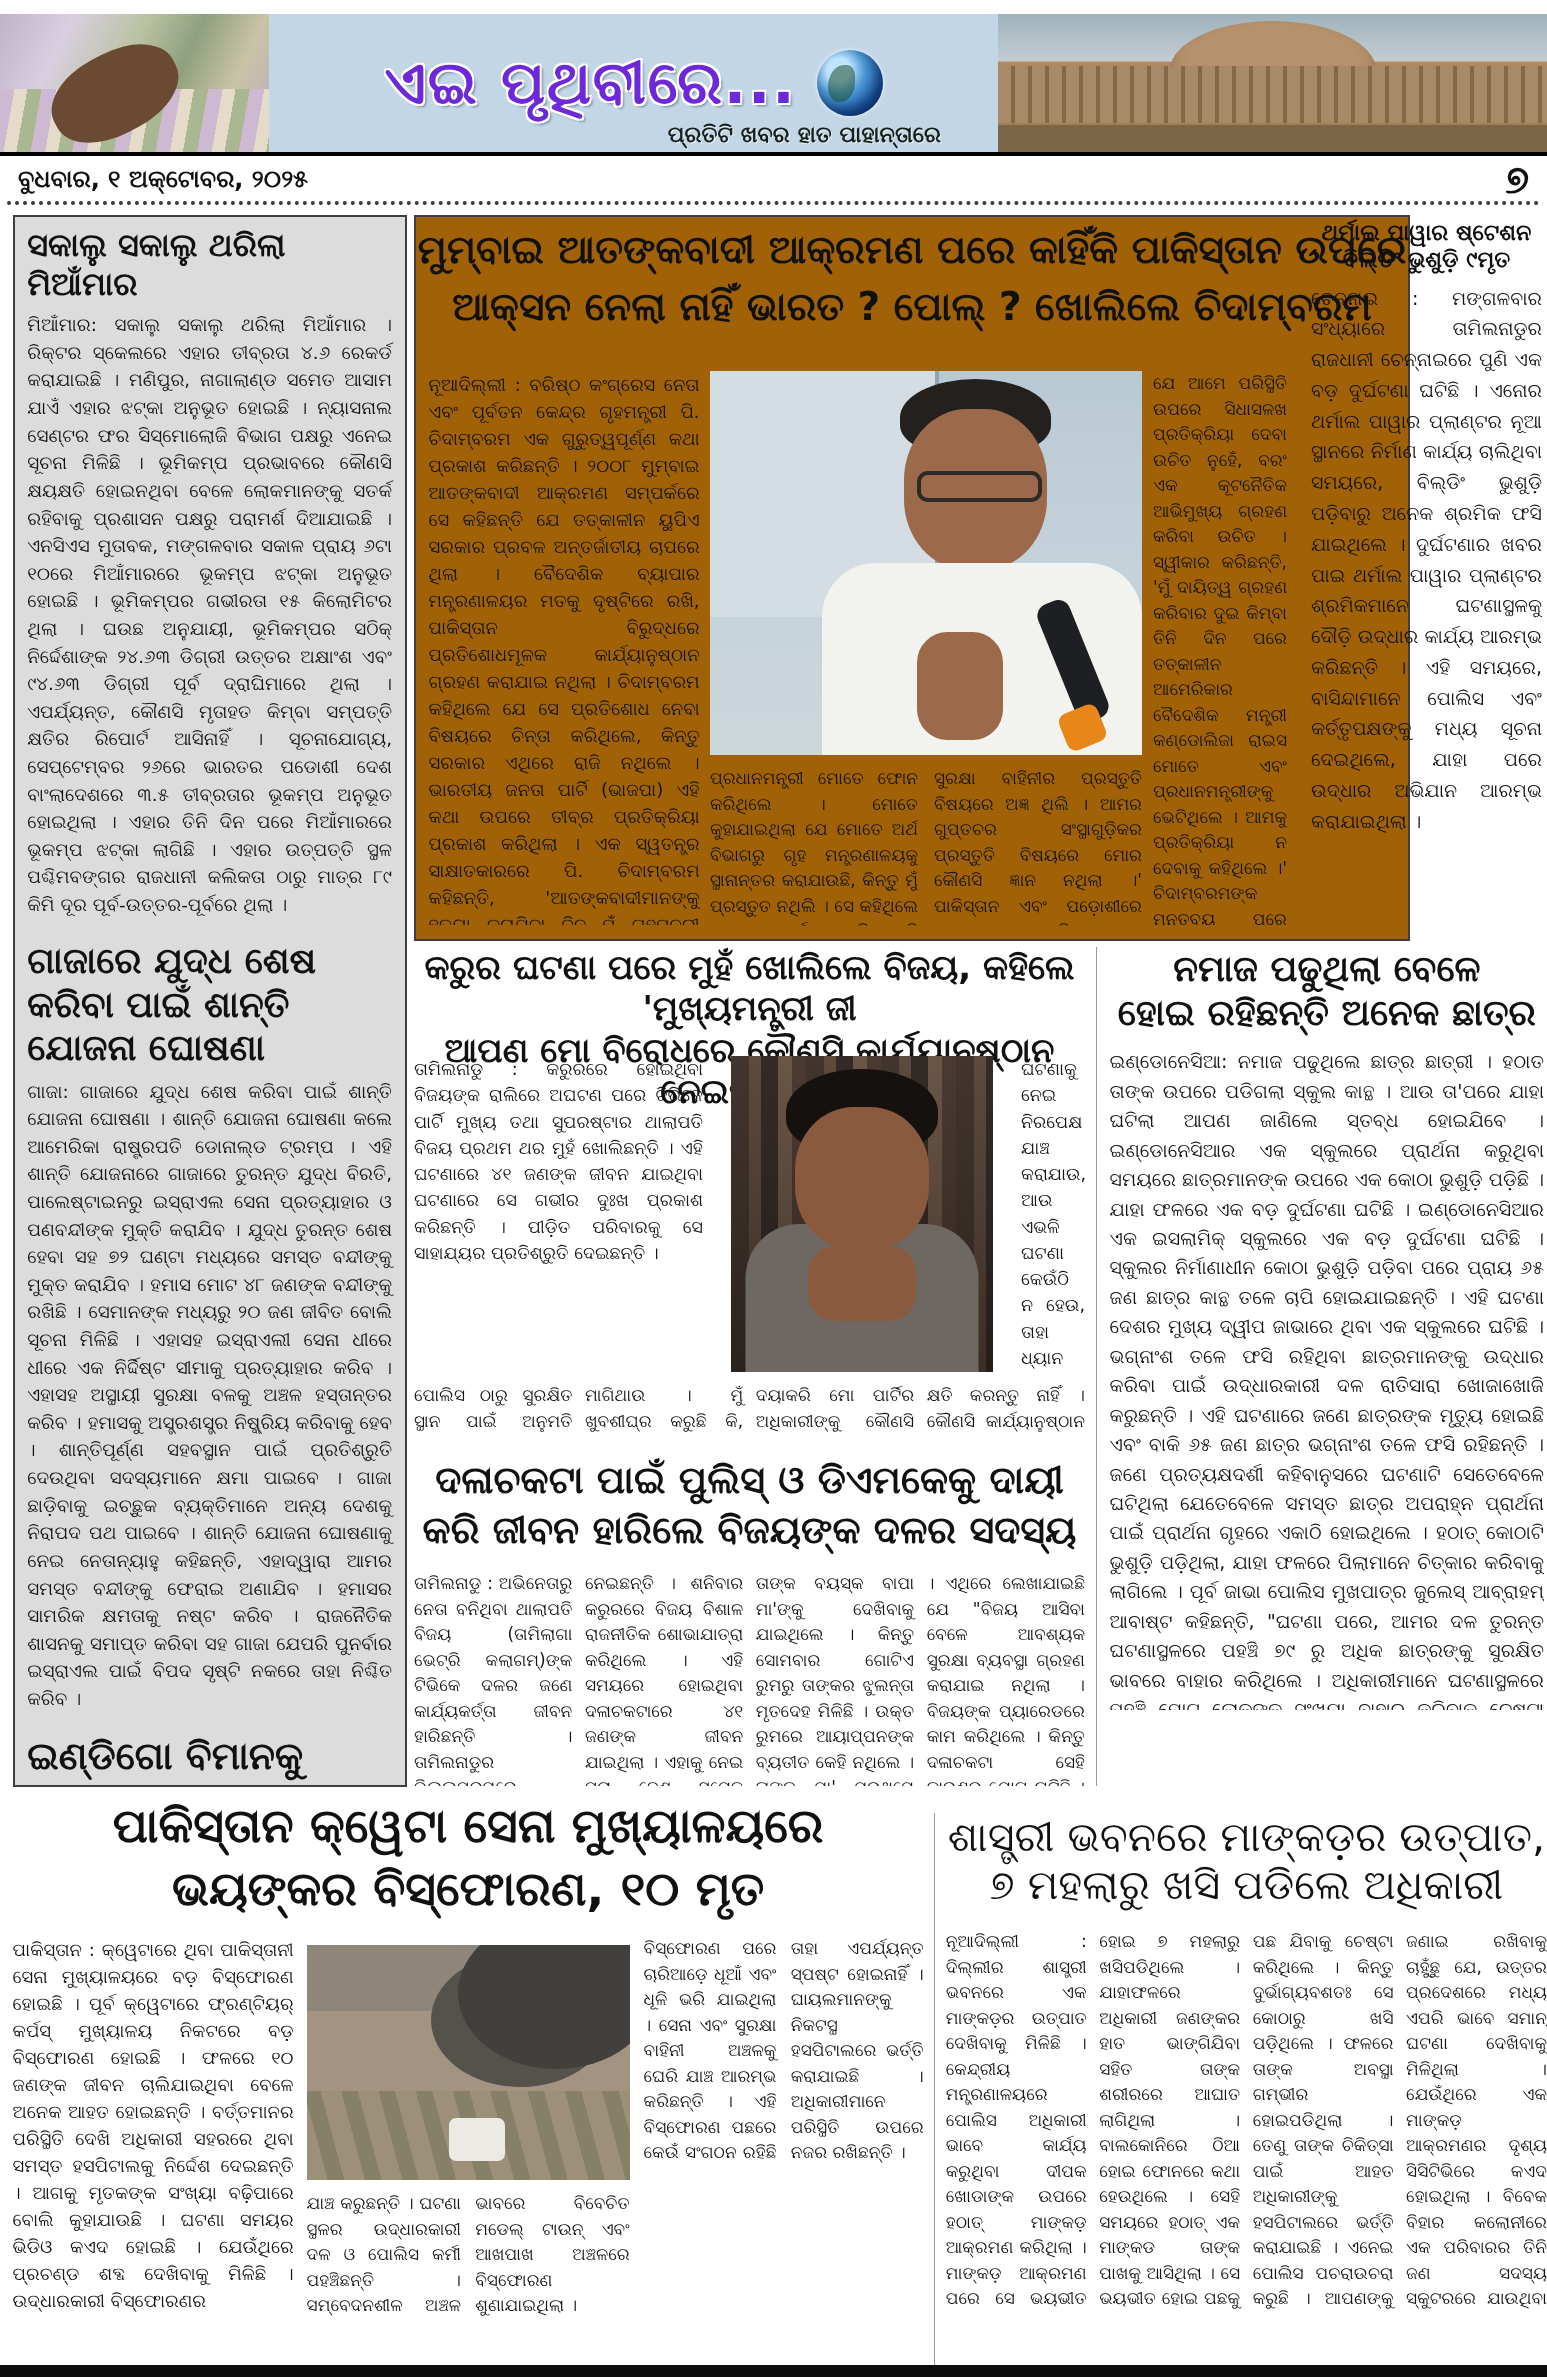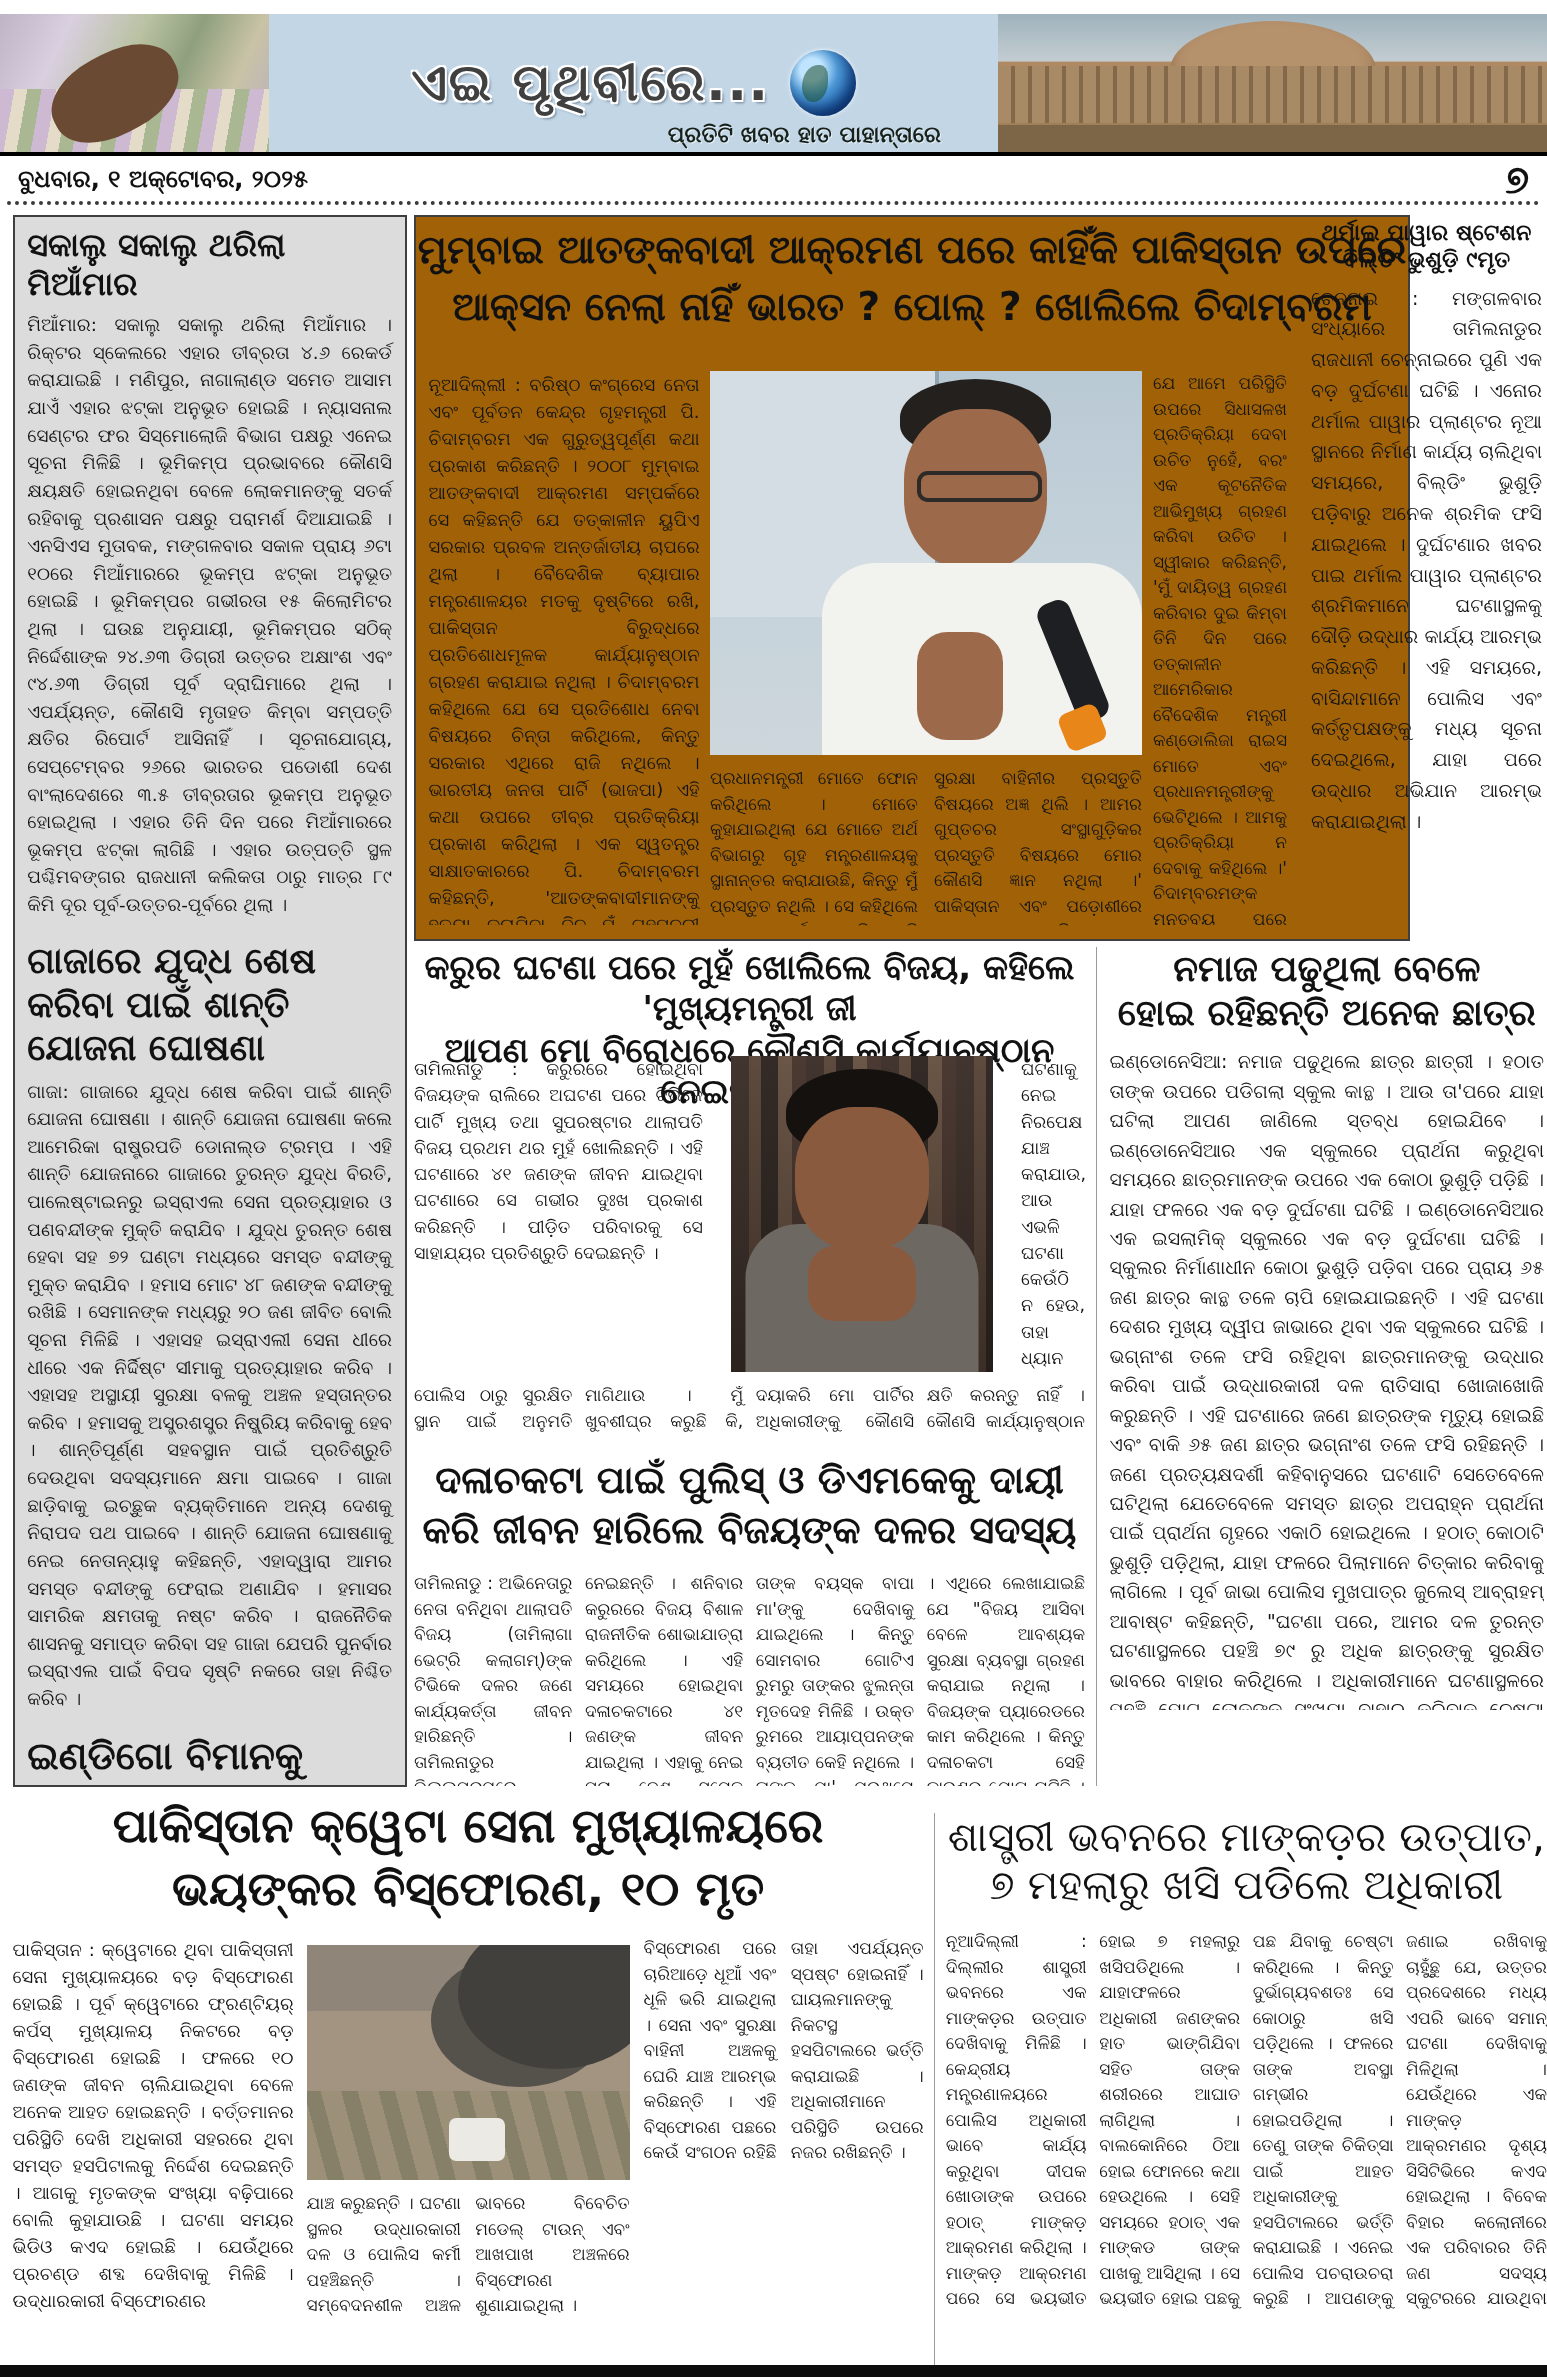--- a/index.html
+++ b/index.html
@@ -6,21 +6,21 @@
   .page{position:relative;width:1547px;height:2377px;background:#ffffff;overflow:hidden;
         font-family:"DejaVu Sans",sans-serif;color:#111;}
   
   #masthead{position:absolute;top:14.3px;left:0;width:1547px;height:138px;display:flex;border-bottom:4.5px solid #000;}
   .m-photo{position:relative;overflow:hidden;}
   .ph-money{width:269px;background:linear-gradient(115deg,#bfb3c6 0%,#d9cfe0 22%,#b9c2a2 45%,#8fa07e 62%,#c9c3a6 80%,#b7aec0 100%);}
   .ph-money .hand{position:absolute;left:18%;top:28%;width:134px;height:81px;background:#6b4a33;border-radius:46%;transform:rotate(-28deg);}
   .ph-money .notes{position:absolute;left:0;bottom:0;width:100%;height:46%;
      background:repeating-linear-gradient(100deg,#cdb9d2 0 14.3px,#e4dcc9 14.3px 27px,#a9b792 27px 41px);}
   .m-center{flex:1;position:relative;background:#c2d6e6;display:flex;align-items:center;justify-content:center;}
-  .m-title{font-size:51px;font-weight:bold;color:#404040;letter-spacing:1.8px;
+  .m-title{font-size:59px;font-weight:bold;color:#6d28d9;letter-spacing:1.8px;
      text-shadow:1.8px 1.8px 0 #fff,-1.8px -1.8px 0 #fff,1.8px -1.8px 0 #fff,-1.8px 1.8px 0 #fff,2.7px 2.7px 2.7px #6f8296;}
   .globe{width:66px;height:66px;border-radius:50%;margin-left:20px;
      background:radial-gradient(circle at 33% 30%,#bfe4ff 0 18%,#4f9ad8 40%,#1b5fae 70%,#0b3e7a 100%);
      box-shadow:inset -5.4px -7.2px 12.6px rgba(0,0,30,.45),0 0 5.4px rgba(255,255,255,.8);position:relative;}
   .globe::after{content:"";position:absolute;left:18%;top:22%;width:40%;height:56%;background:#1e4e2c;opacity:.55;
      border-radius:60% 30% 55% 40%;}
   .m-tagline{position:absolute;right:57px;bottom:5.4px;font-size:22.4px;font-weight:bold;color:#16211c;
      text-shadow:0.9px 0.9px 0 #e9f1f7;}
   .ph-parl{width:549px;background:linear-gradient(180deg,#9fb3bd 0%,#c3ccd1 34%,#b08a62 35%,#9a7a55 100%);}
   .ph-parl .dome{position:absolute;left:50%;top:7.2px;transform:translateX(-50%);width:206px;height:99px;

